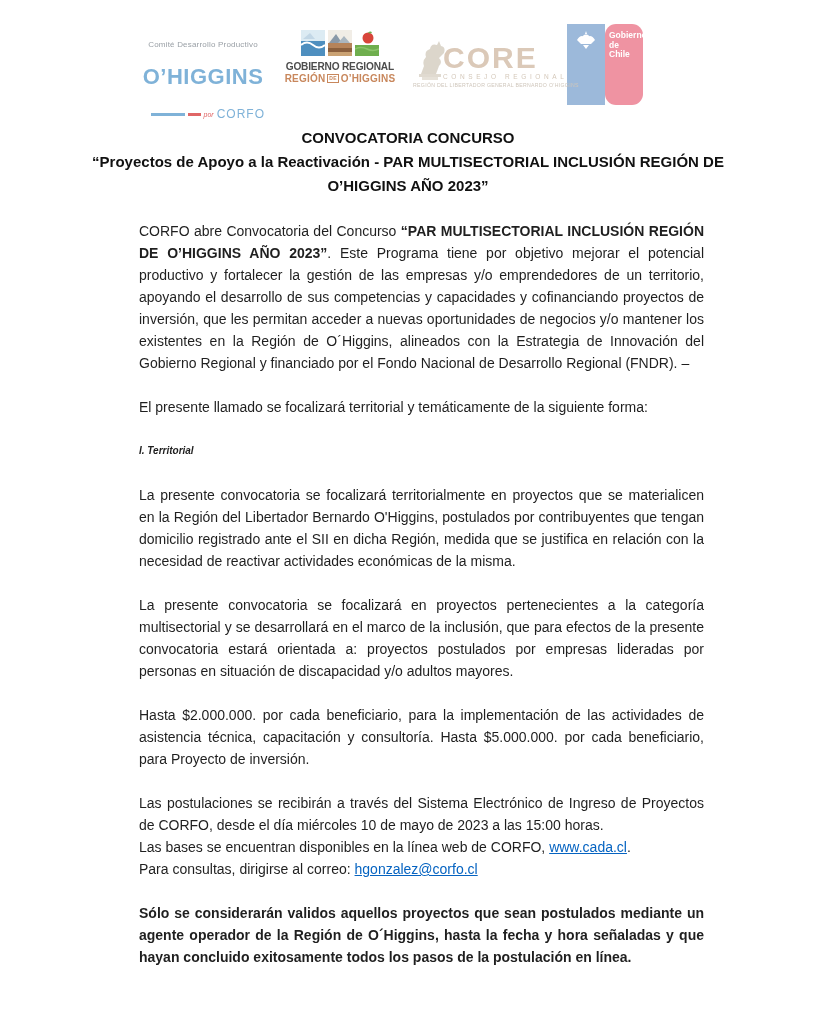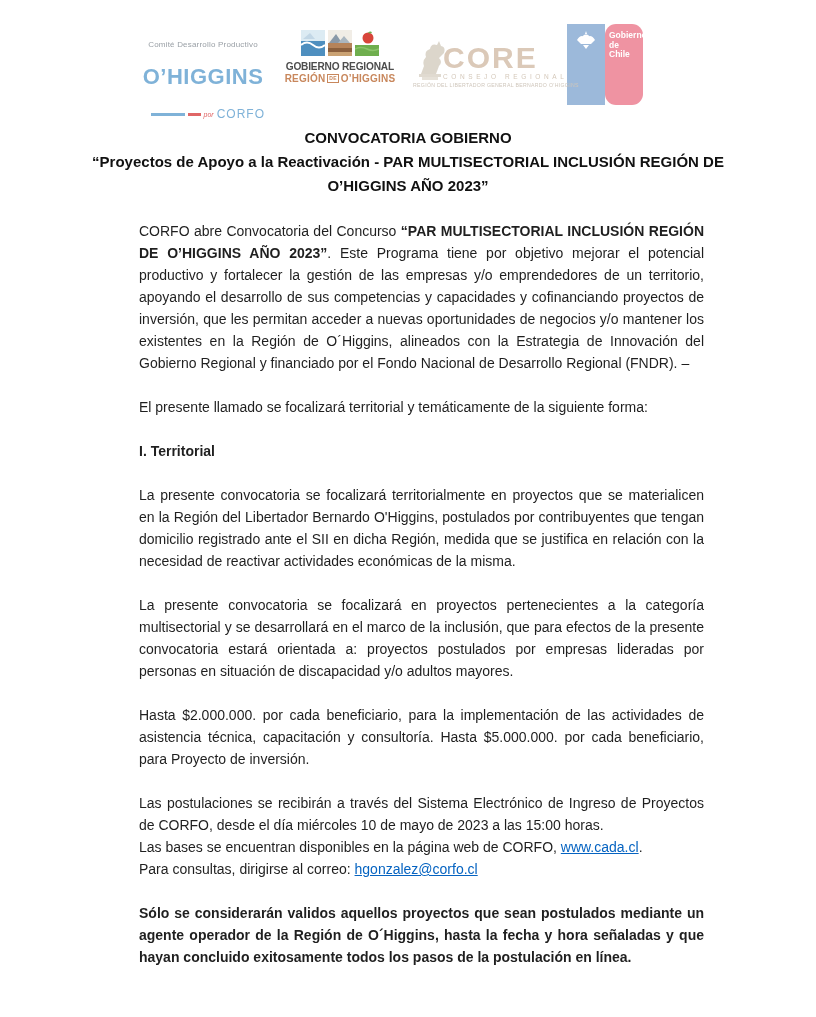--- a/index.html
+++ b/index.html
@@ -43,21 +43,21 @@
   .logo-chile { width:76px; height:81px; flex-direction:row; flex:none; }
   .chile-blue { width:38px; height:81px; background:#9cb9da; display:flex; justify-content:center; padding-top:6px; }
   .chile-pink { width:38px; height:81px; background:#ef93a2; padding:7px 0 0 4px;border-radius:11px; }
   .chile-text { font-size:8.5px; font-weight:bold; color:#ffffff; line-height:9.5px; display:block; width:32px; }
 
   
   .doc-title { margin:26px auto 0; width:640px; text-align:center; font-weight:bold; font-size:15px; line-height:24px; color:#111; }
   .doc-content { width:592px; margin-left:112px; font-size:14px; line-height:22px; }
   .doc-content p, .doc-content h3, .p-group { margin-top:22px;margin-left:27px; }
   .just { text-align:justify; }
-  h3 { font-size:14px; font-weight:bold; }
+  h3 { font-size:10px; font-weight:bold;font-style:italic; }
   .wn { font-weight:normal; }
   b { font-weight:bold; }
   .bold-para { font-weight:bold; }
   a { color:#0563c1; text-decoration:underline; cursor:pointer; }
 </style>
 </head>
 <body>
 
 <div class="page">
 
@@ -131,42 +131,42 @@
         </svg>
       </div>
       <div class="chile-pink">
         <span class="chile-text">Gobierno de Chile</span>
       </div>
     </div>
 
   </header>
 
   <div class="doc-title">
-    <div>CONVOCATORIA GOBIERNO</div>
+    <div>CONVOCATORIA CONCURSO</div>
     <div>“Proyectos de Apoyo a la Reactivación - PAR MULTISECTORIAL INCLUSIÓN REGIÓN DE O’HIGGINS AÑO 2023”</div>
   </div>
 
   <main class="doc-content">
 
     <p class="just"><span>CORFO abre Convocatoria del Concurso </span><b>“PAR MULTISECTORIAL INCLUSIÓN REGIÓN DE O’HIGGINS AÑO 2023”</b><span>. Este Programa tiene por objetivo mejorar el potencial productivo y fortalecer la gestión de las empresas y/o emprendedores de un territorio, apoyando el desarrollo de sus competencias y capacidades y cofinanciando proyectos de inversión, que les permitan acceder a nuevas oportunidades de negocios y/o mantener los existentes en la Región de O´Higgins, alineados con la Estrategia de Innovación del Gobierno Regional y financiado por el Fondo Nacional de Desarrollo Regional (FNDR). –</span></p>
 
     <p>El presente llamado se focalizará territorial y temáticamente de la siguiente forma:</p>
 
     <h3>I. Territorial</h3>
 
     <p class="just">La presente convocatoria se focalizará territorialmente en proyectos que se materialicen en la Región del Libertador Bernardo O'Higgins, postulados por contribuyentes que tengan domicilio registrado ante el SII en dicha Región, medida que se justifica en relación con la necesidad de reactivar actividades económicas de la misma.</p>
 
 
     <p class="just">La presente convocatoria se focalizará en proyectos pertenecientes a la categoría multisectorial y se desarrollará en el marco de la inclusión, que para efectos de la presente convocatoria estará orientada a: proyectos postulados por empresas lideradas por personas en situación de discapacidad y/o adultos mayores.</p>
 
     <p class="just">Hasta $2.000.000. por cada beneficiario, para la implementación de las actividades de asistencia técnica, capacitación y consultoría. Hasta $5.000.000. por cada beneficiario, para Proyecto de inversión.</p>
 
     <div class="p-group">
       <div class="just">Las postulaciones se recibirán a través del Sistema Electrónico de Ingreso de Proyectos de CORFO, desde el día miércoles 10 de mayo de 2023 a las 15:00 horas.</div>
-      <div><span>Las bases se encuentran disponibles en la página web de CORFO, </span><a>www.cada.cl</a><span>.</span></div>
+      <div><span>Las bases se encuentran disponibles en la línea web de CORFO, </span><a>www.cada.cl</a><span>.</span></div>
       <div><span>Para consultas, dirigirse al correo: </span><a>hgonzalez@corfo.cl</a></div>
     </div>
 
     <p class="just bold-para">Sólo se considerarán validos aquellos proyectos que sean postulados mediante un agente operador de la Región de O´Higgins, hasta la fecha y hora señaladas y que hayan concluido exitosamente todos los pasos de la postulación en línea.</p>
 
   </main>
 
 </div>
 
 </body></html>

